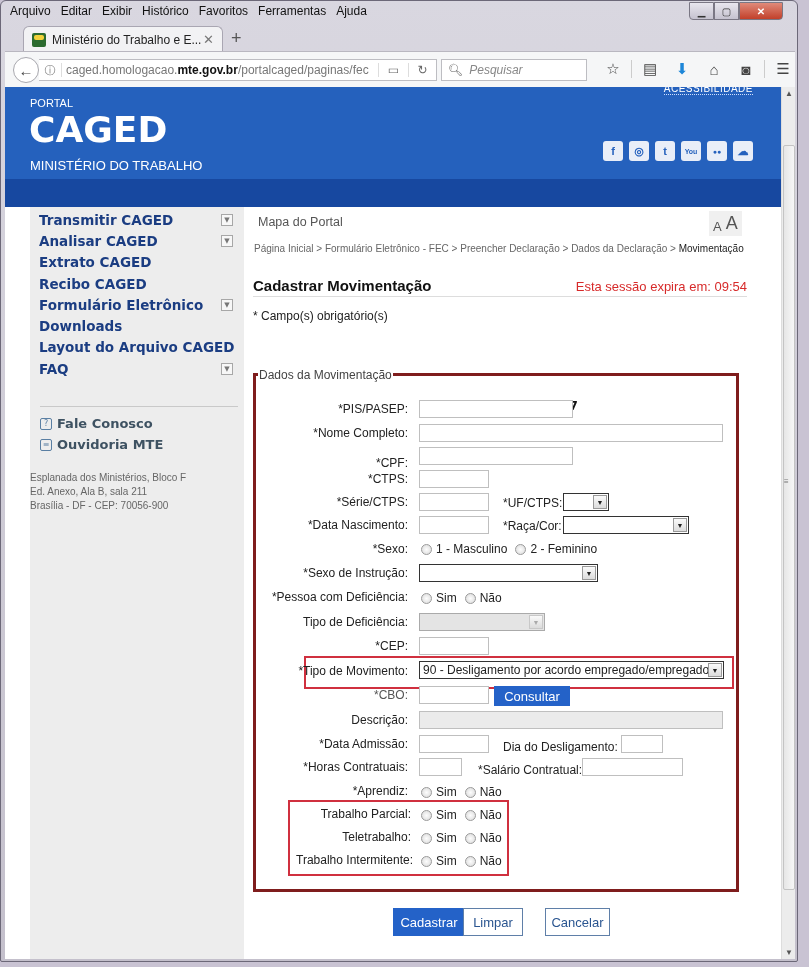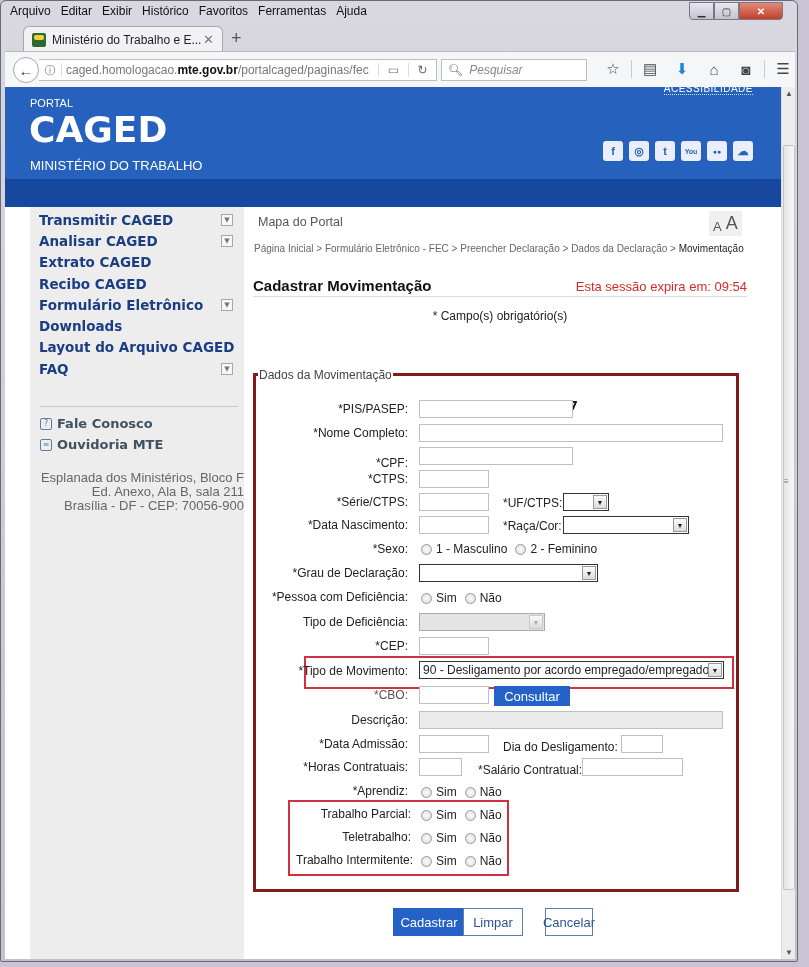--- a/index.html
+++ b/index.html
@@ -55,35 +55,35 @@
 .bluebar{position:absolute;left:0;top:92px;width:776px;height:28px;background:#1748a0}
 
 .leftcol{position:absolute;left:25px;top:120px;width:214px;height:752px;background:#ededed}
 .menu{position:absolute;left:9px;top:2px;width:200px}
 .menu .mi{height:21.3px;display:flex;align-items:center;justify-content:space-between;color:#1b3d82;font-weight:bold;font-size:13.5px;font-family:"DejaVu Sans",sans-serif}
 .menu .mi .dd{width:12px;height:12px;border:1px solid #a7a7a7;background:#f7f7f7;font-size:7px;color:#777;display:flex;align-items:center;justify-content:center;margin-right:6px}
 .leftsep{position:absolute;left:10px;top:199px;width:198px;height:1px;background:#c9c9c9}
 .contact{position:absolute;left:10px;top:206px}
 .contact .ci{height:21px;display:flex;align-items:center;color:#3e5262;font-weight:bold;font-size:13px;font-family:"DejaVu Sans",sans-serif}
 .contact .ci .ic{width:12px;height:12px;border:1px solid #5a7fa3;border-radius:2px;font-size:8px;color:#5a7fa3;margin-right:5px;display:flex;align-items:center;justify-content:center;font-weight:normal}
-.address{position:absolute;left:0;top:264px;width:214px;text-align:right;color:#666;font-size:13px;line-height:14px}
+.address{position:absolute;left:0;top:264px;width:214px;text-align:left;color:#666;font-size:10px;line-height:14px}
 
 .main{position:absolute;left:248px;top:120px;width:500px}
 .mapa{position:absolute;left:5px;top:8px;color:#555;font-size:12.5px}
 .fontsz{position:absolute;left:456px;top:4px;display:flex;align-items:flex-end;gap:4px;background:#f0f0f0;padding:2px 4px}
 .fontsz .a1{font-size:13px;color:#555}
 .fontsz .a2{font-size:18px;color:#555}
 .bread{position:absolute;left:1px;top:36px;font-size:10px;color:#666;white-space:nowrap}
 .bread b{color:#222;font-weight:normal}
 .ptitle{position:absolute;left:0;top:70px;width:494px;height:20px;border-bottom:1px solid #ddd}
 .ptitle h1{position:absolute;left:0;top:0;font-size:15px;font-weight:bold;color:#111}
 .ptitle .sess{position:absolute;right:0;top:2px;color:#d72a2a;font-size:13px}
 .comp{position:absolute;left:0;top:194px;width:494px;text-align:center;font-size:12px;color:#111;font-family:"DejaVu Sans",sans-serif;font-weight:bold}
 .comp{top:74px;margin-top:120px}
-.req{position:absolute;left:0;top:222px;width:494px;text-align:center;font-size:12px;color:#222}
+.req{position:absolute;left:0;top:222px;width:494px;font-size:12px;color:#222}
 
 .fs{position:absolute;left:256px;top:372px;width:482px;height:519px;border:3px solid #7f1d1d}
 .fs .legend{position:absolute;left:2px;top:-8px;background:#fff;padding:0 1px;font-size:12px;color:#444}
 .lbl{position:absolute;right:0;text-align:right;white-space:nowrap;font-size:12px;color:#222}
 .inp{position:absolute;height:18px;border:1px solid #bfbfbf;background:#fff}
 .sel{position:absolute;height:18px;border:1px solid #333;background:#fff;display:flex;align-items:center;font-size:12px;padding-left:3px;white-space:nowrap;overflow:hidden}
 .sel .arr{position:absolute;right:1px;top:1px;width:14px;height:14px;border:1px solid #999;background:linear-gradient(#fafafa,#dcdcdc);font-size:7px;display:flex;align-items:center;justify-content:center;color:#222}
 .sel.dis{background:#e4e4e4;border-color:#aaa}
 .sel.dis .arr{color:#aaa;border-color:#c8c8c8}
 .radio{position:absolute;display:flex;align-items:center;font-size:12px;color:#222;white-space:nowrap}
@@ -273,21 +273,21 @@
 
       <div class="lbl" style="right:auto;left:0;width:152px;top:166px">*Sexo:</div>
       <div class="radio" style="left:165px;top:166px">
         <span class="r"></span>
           <span>1 - Masculino</span>
           <span class="gap"></span>
         <span class="r"></span>
           <span>2 - Feminino</span>
       </div>
 
-      <div class="lbl" style="right:auto;left:0;width:152px;top:190px">*Grau de Declaração:</div>
+      <div class="lbl" style="right:auto;left:0;width:152px;top:190px">*Sexo de Instrução:</div>
       <div class="sel" style="left:163px;top:188px;width:179px">
           <span></span>
           <span class="arr">▼</span>
         </div>
 
       <div class="lbl" style="right:auto;left:0;width:152px;top:214px">*Pessoa com Deficiência:</div>
       <div class="radio" style="left:165px;top:215px">
         <span class="r"></span>
           <span>Sim</span>
           <span class="gap"></span>
@@ -361,21 +361,21 @@
         <span class="r"></span>
           <span>Sim</span>
           <span class="gap"></span>
         <span class="r"></span>
           <span>Não</span>
       </div>
     </div>
 
     <div class="btn pri" style="left:388px;top:821px;width:72px">Cadastrar</div>
     <div class="btn sec" style="left:458px;top:821px;width:60px">Limpar</div>
-    <div class="btn sec" style="left:540px;top:821px;width:48px">Cancelar</div>
+    <div class="btn sec" style="left:540px;top:821px;width:65px">Cancelar</div>
 
   </div>
 
   <div class="vscroll">
     <span class="up">▲</span>
     <div class="thumb"></div>
     <span class="grip">≡</span>
     <span class="down">▼</span>
   </div>
 </div>

